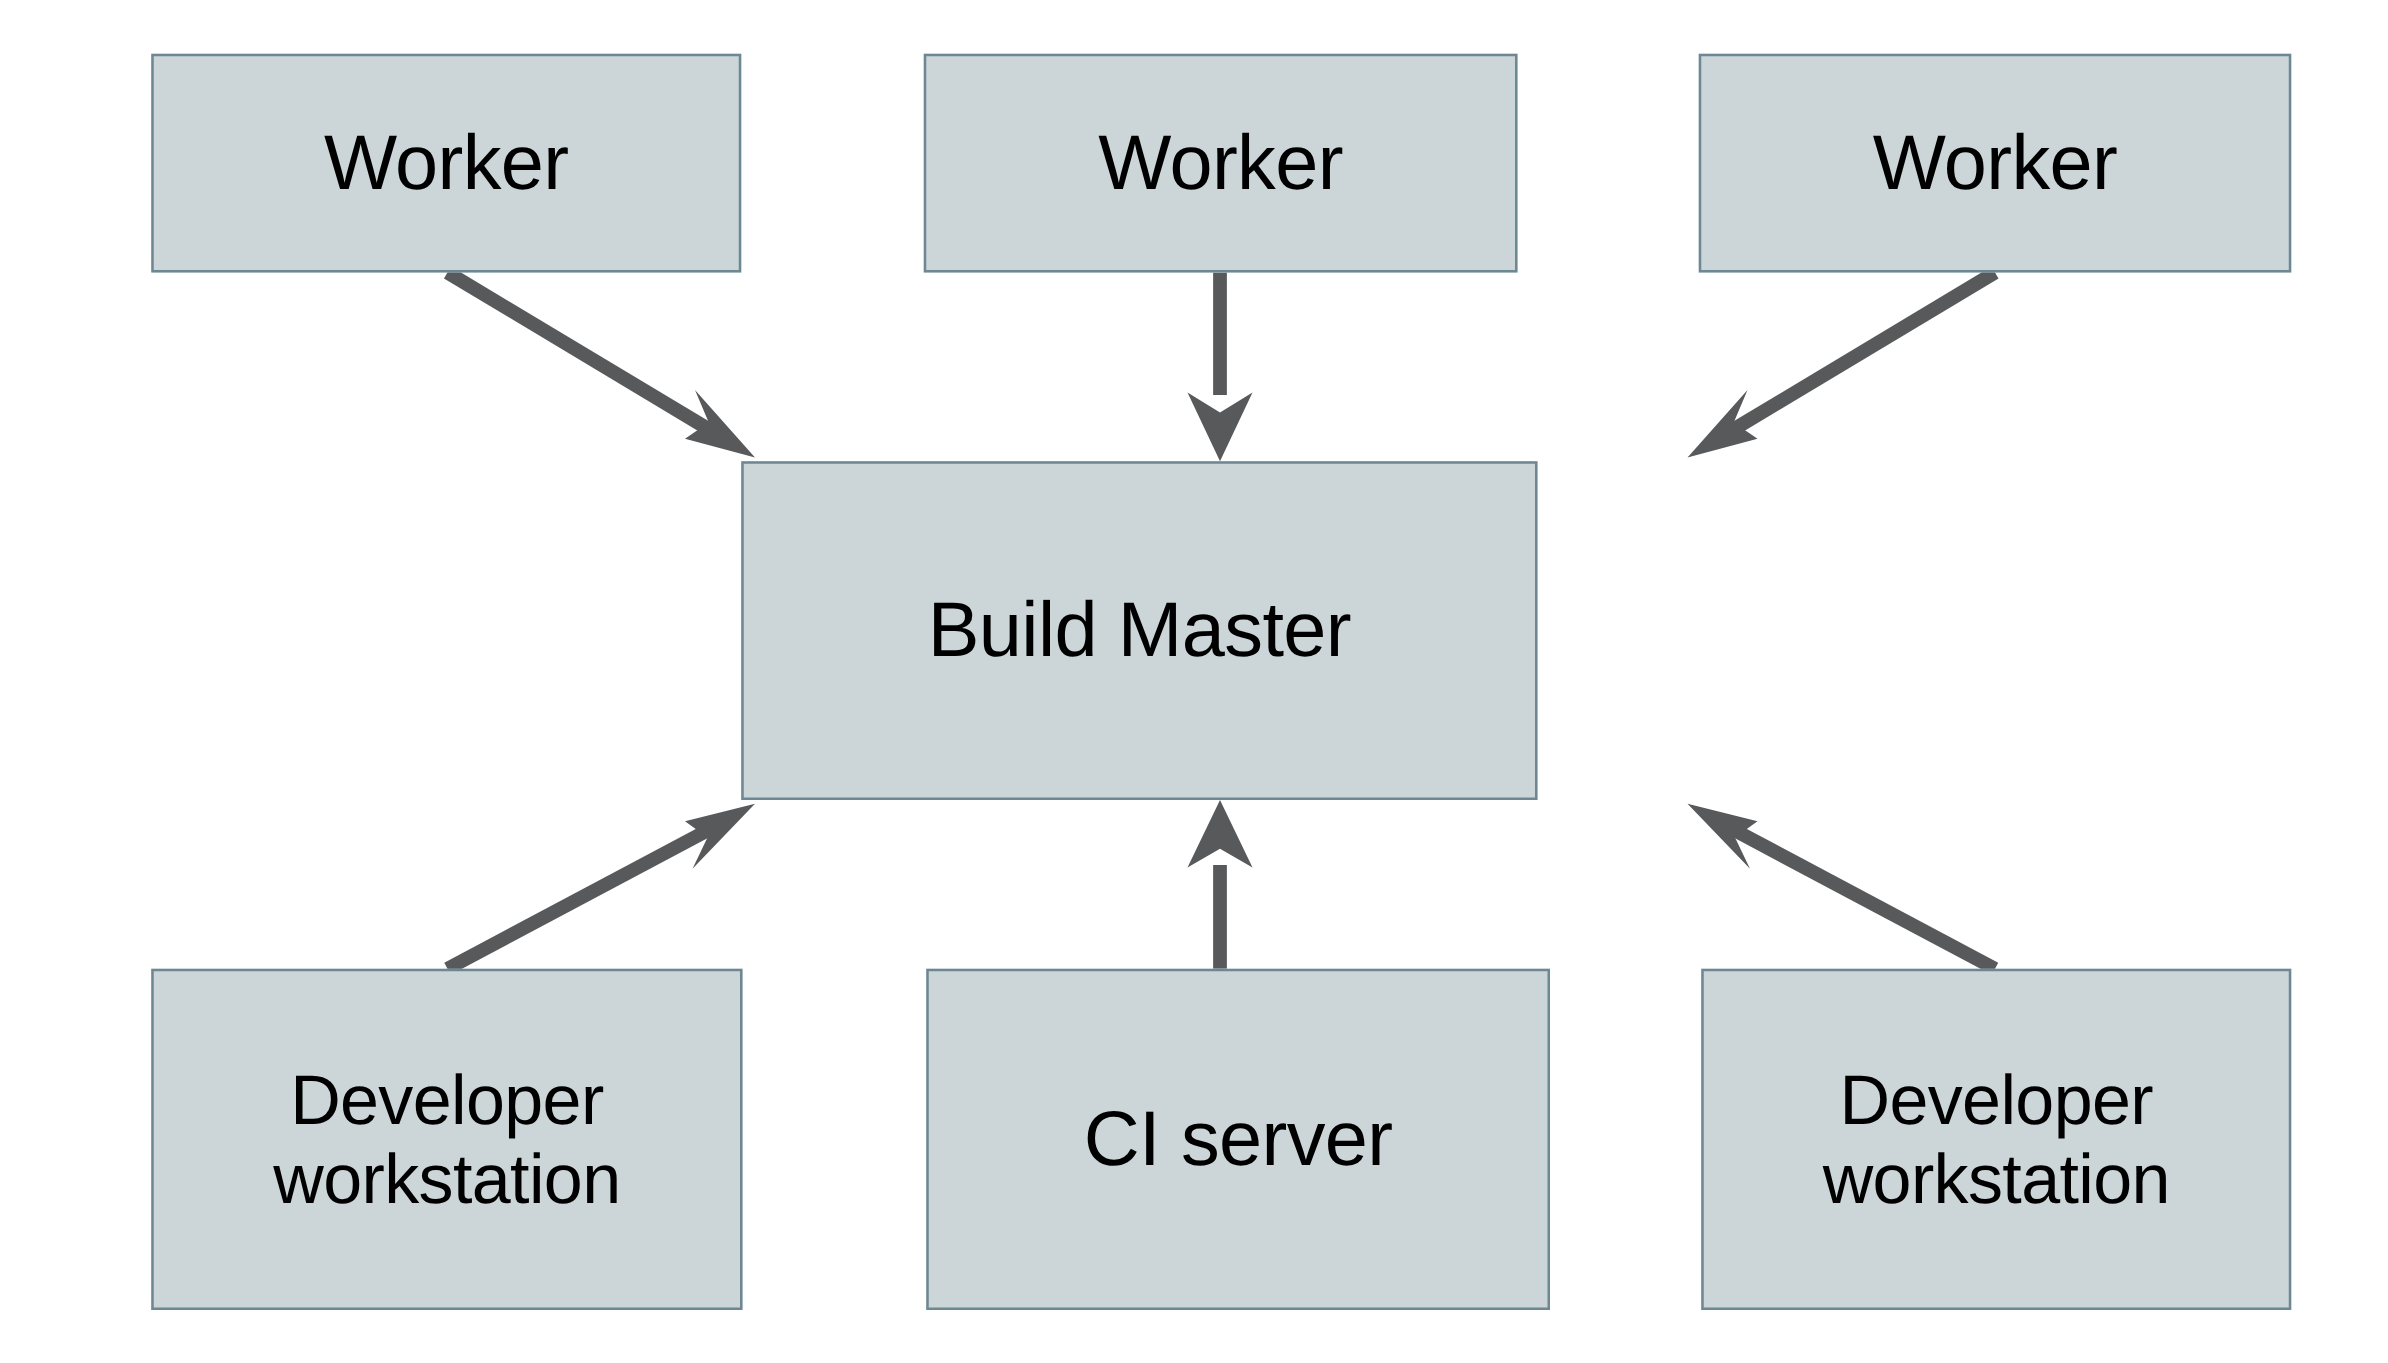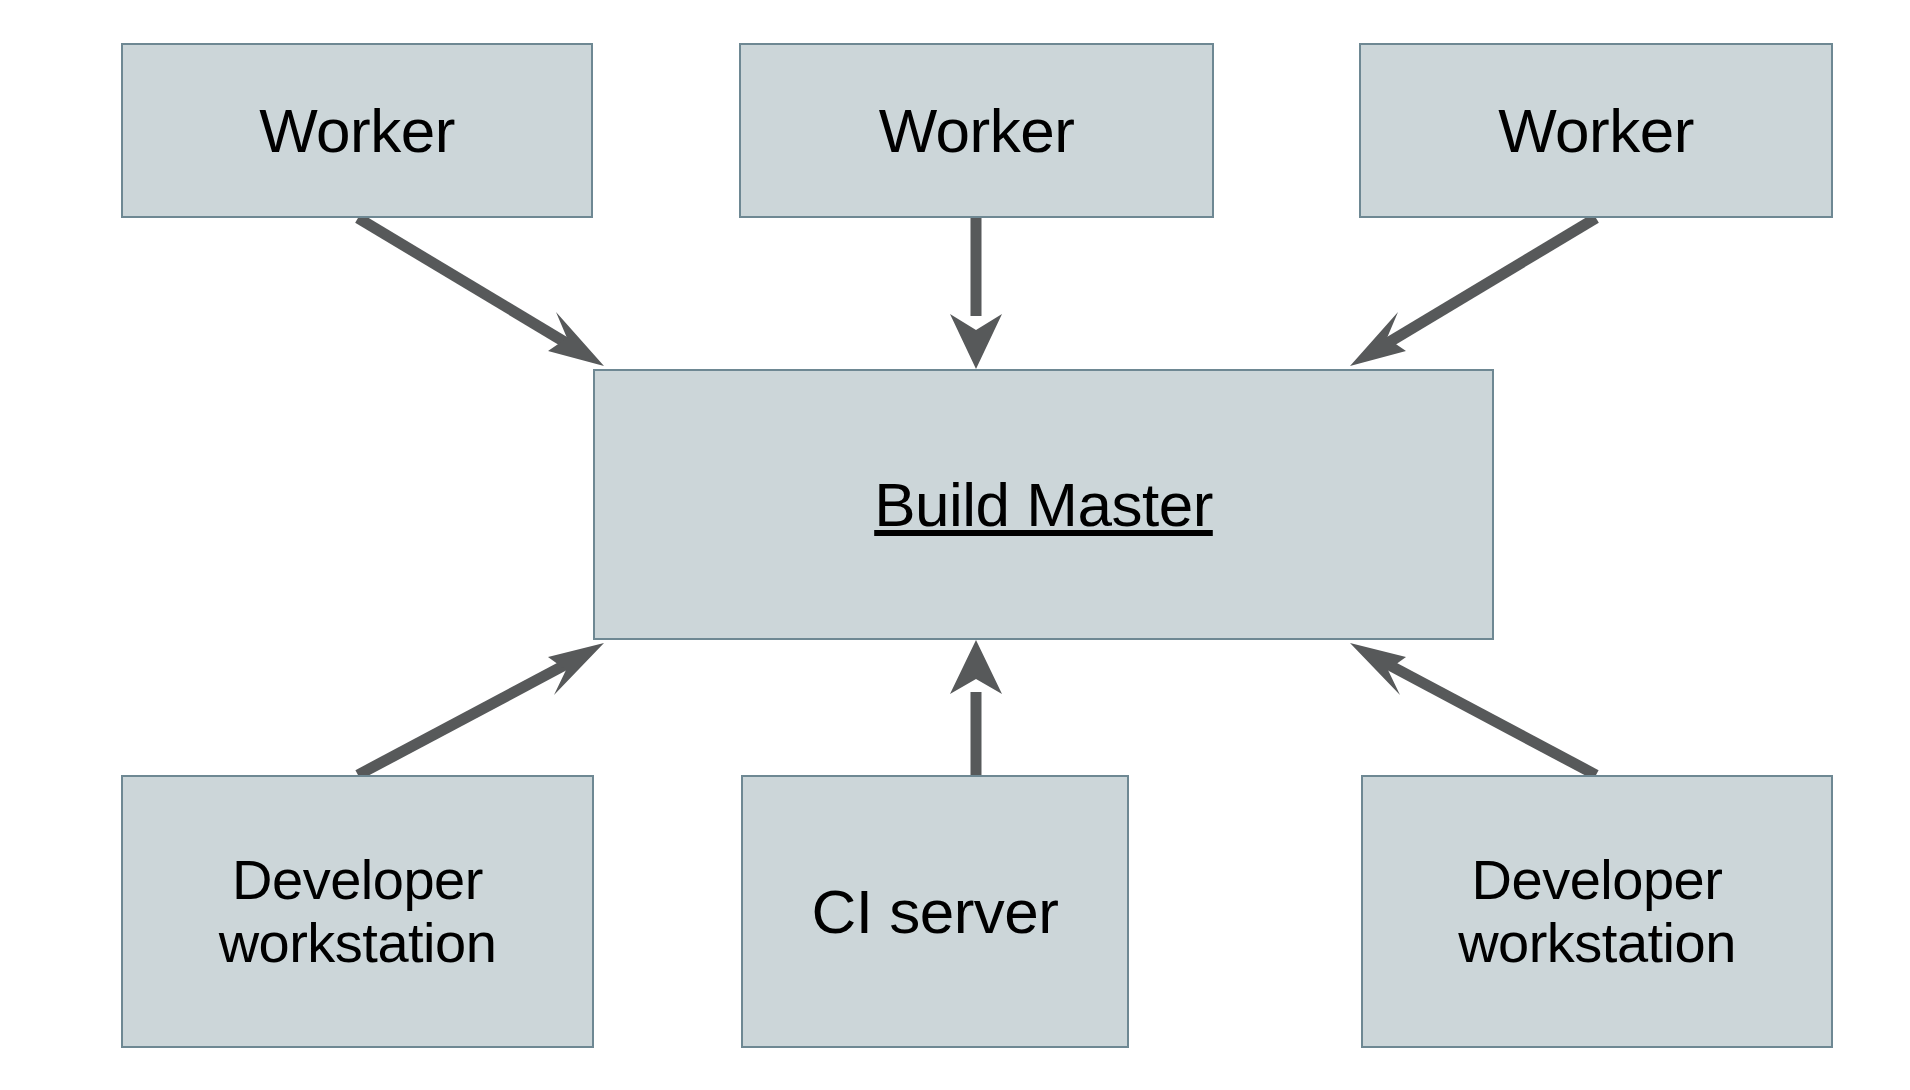--- a/index.html
+++ b/index.html
@@ -46,23 +46,23 @@
   }
   .node-worker .node-label { font-size: 62px; }
   .node-master .node-label { font-size: 62px; }
   .node-ci .node-label { font-size: 62px; }
   .node-dev .node-label { font-size: 56px; }
 
   
   #node-worker-1 { left: 121px;  top: 43px;  width: 472px; height: 175px; }
   #node-worker-2 { left: 739px;  top: 43px;  width: 475px; height: 175px; }
   #node-worker-3 { left: 1359px; top: 43px;  width: 474px; height: 175px; }
-  #node-build-master { left: 593px; top: 369px; width: 901px; height: 271px; text-decoration: underline; }
+  #node-build-master { left: 593px; top: 369px; width: 637px; height: 271px; }
   #node-dev-left  { left: 121px;  top: 775px; width: 473px; height: 273px; }
-  #node-ci-server { left: 741px;  top: 775px; width: 388px; height: 273px; }
+  #node-ci-server { left: 741px;  top: 775px; width: 499px; height: 273px; }
   #node-dev-right { left: 1361px; top: 775px; width: 472px; height: 273px; }
 </style>
 </head>
 <body>
 
 <div id="canvas">
 
   <svg id="edges" viewBox="0 0 1910 1090" width="1910" height="1090" xmlns="http://www.w3.org/2000/svg">
 
     <g>

